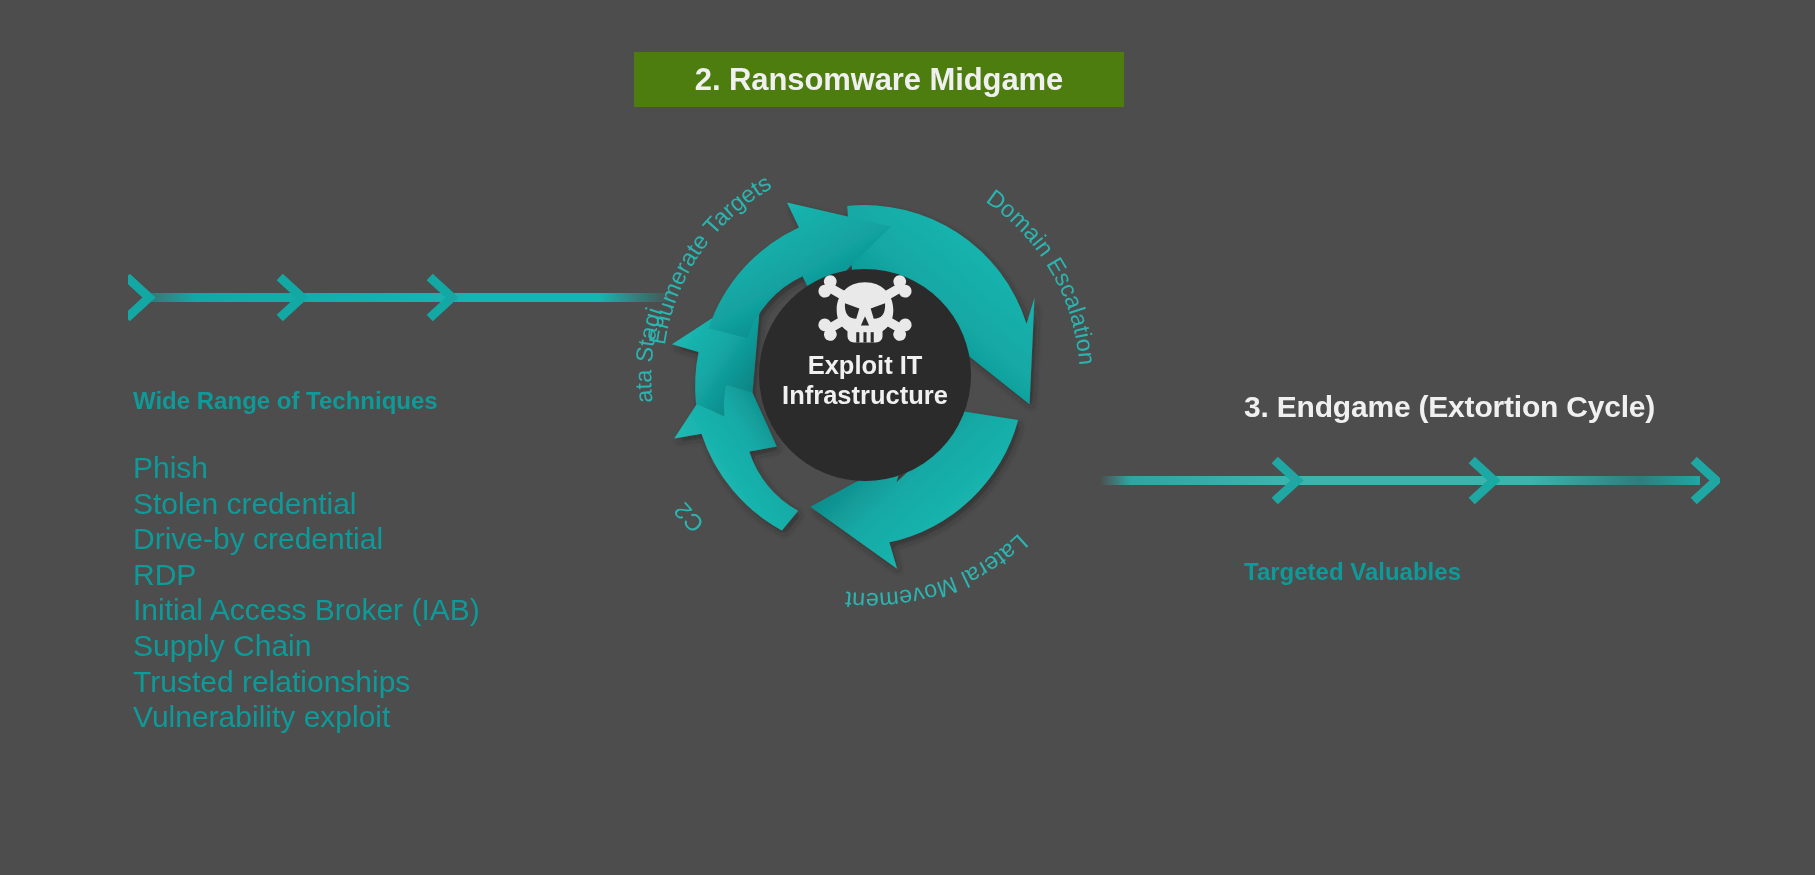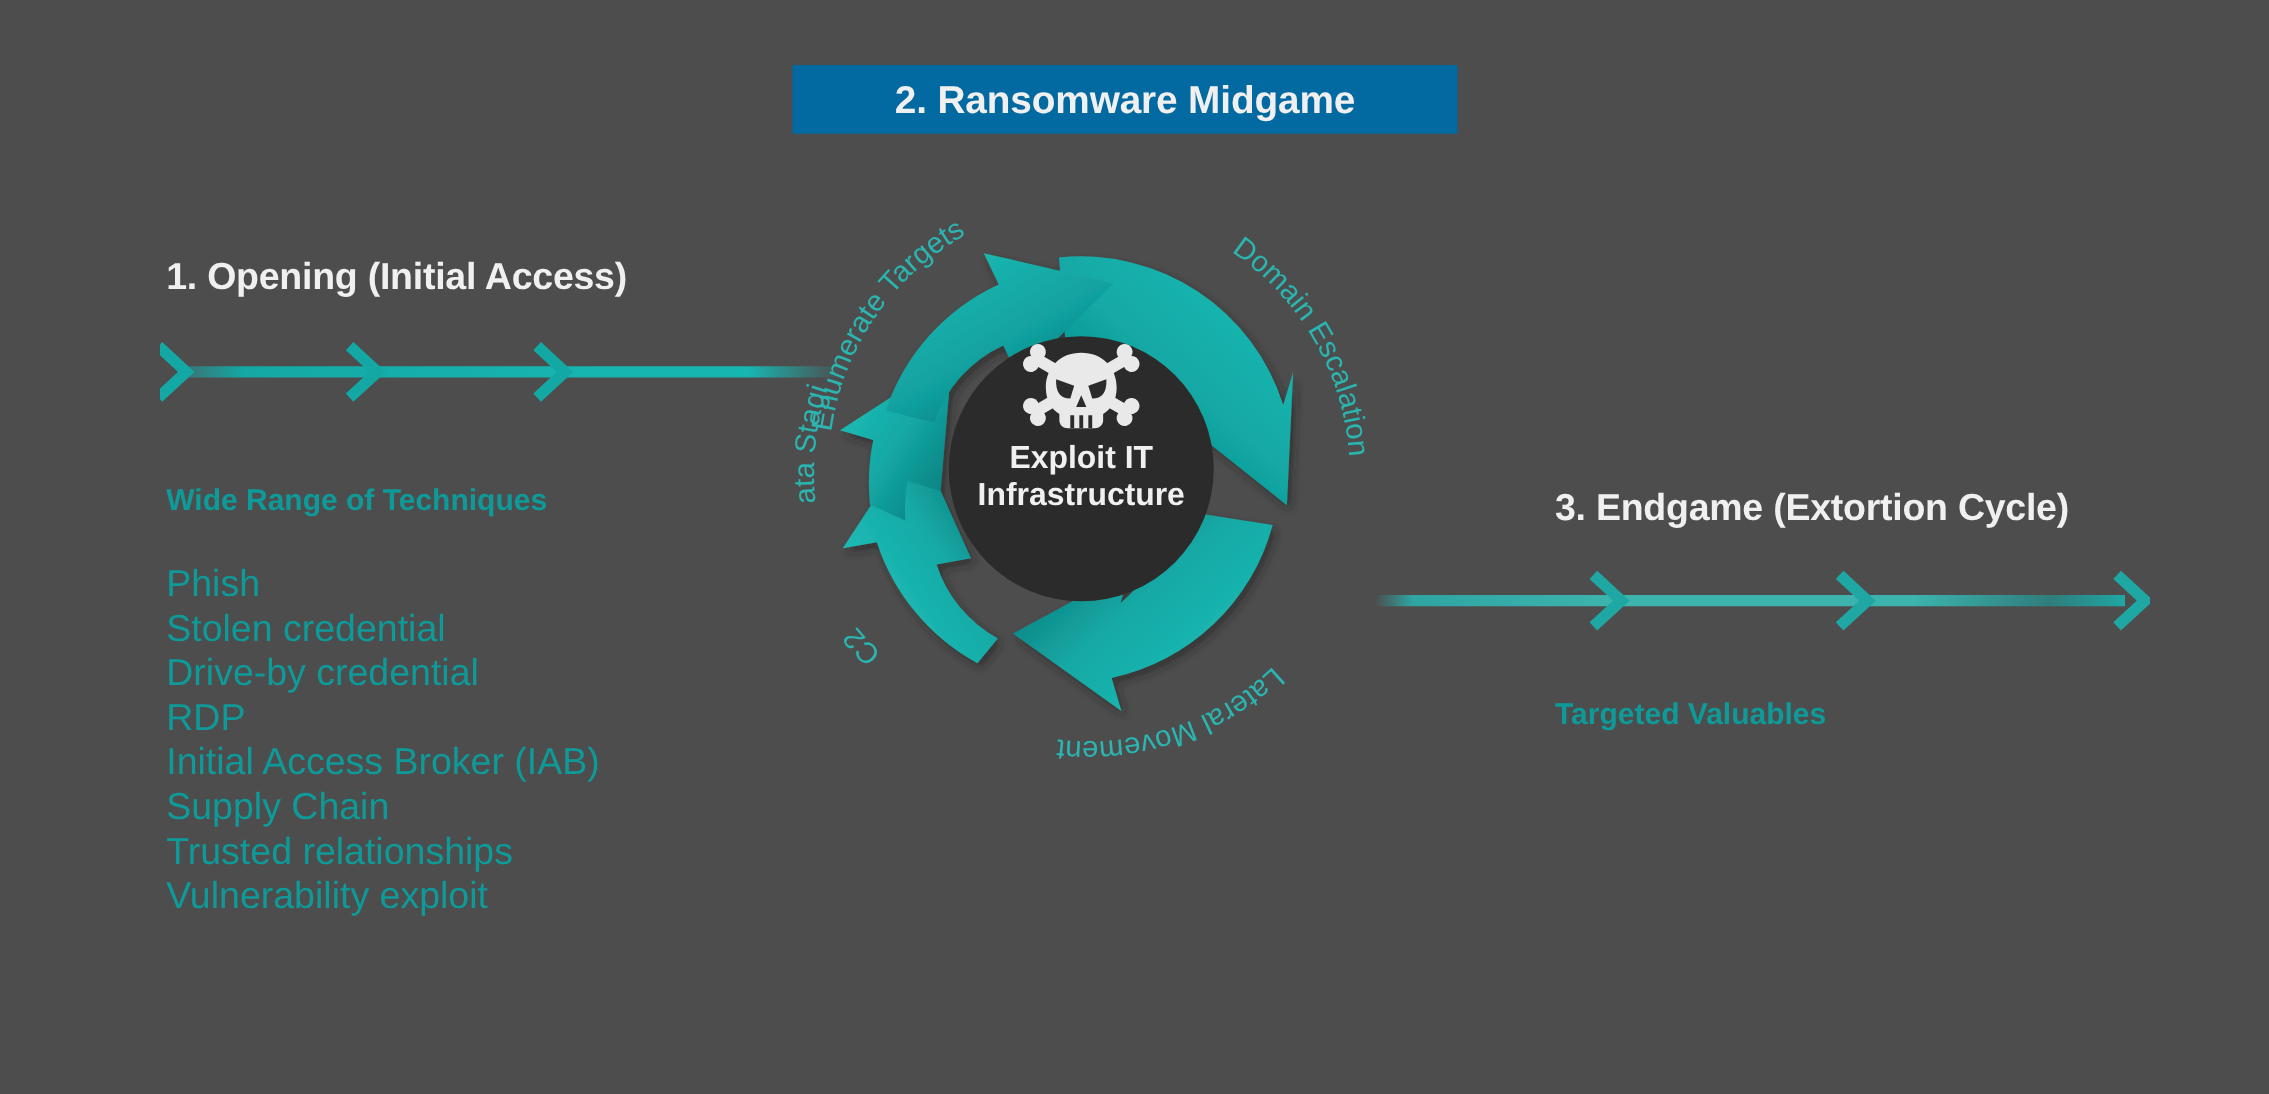--- a/index.html
+++ b/index.html
@@ -23,23 +23,23 @@
     width: 1815px;
     height: 875px;
     background: #4d4d4d;
   }
 
   
   #midgame-banner {
     position: absolute;
     left: 634px;
     top: 52px;
-    width: 532px;
+    width: 490px;
     height: 55px;
-    background: #0369a1;
+    background: #4d7c0f;
     display: flex;
     align-items: center;
     justify-content: center;
     box-sizing: border-box;
   }
   #midgame-banner .banner-text {
     color: #f0f0f0;
     font-size: 31px;
     font-weight: bold;
     letter-spacing: -0.1px;
@@ -101,21 +101,20 @@
 </style>
 </head>
 <body>
 
 <div class="stage">
 
   <div id="midgame-banner">
     <span class="banner-text">2. Ransomware Midgame</span>
   </div>
 
-  <div class="phase-heading" id="opening-heading">1. Opening (Initial Access)</div>
 
   <div class="arrow-wrap" id="opening-arrow">
     <svg width="545" height="50" viewBox="0 0 545 50" xmlns="http://www.w3.org/2000/svg">
       <defs>
         <linearGradient id="gradLeftLine" x1="0" y1="0" x2="1" y2="0">
           <stop offset="0" stop-color="#3f6d6d"></stop>
           <stop offset="0.10" stop-color="#14a8a4"></stop>
           <stop offset="0.62" stop-color="#17b5b0"></stop>
           <stop offset="0.86" stop-color="#17b5b0"></stop>
           <stop offset="1" stop-color="#4d4d4d"></stop>

